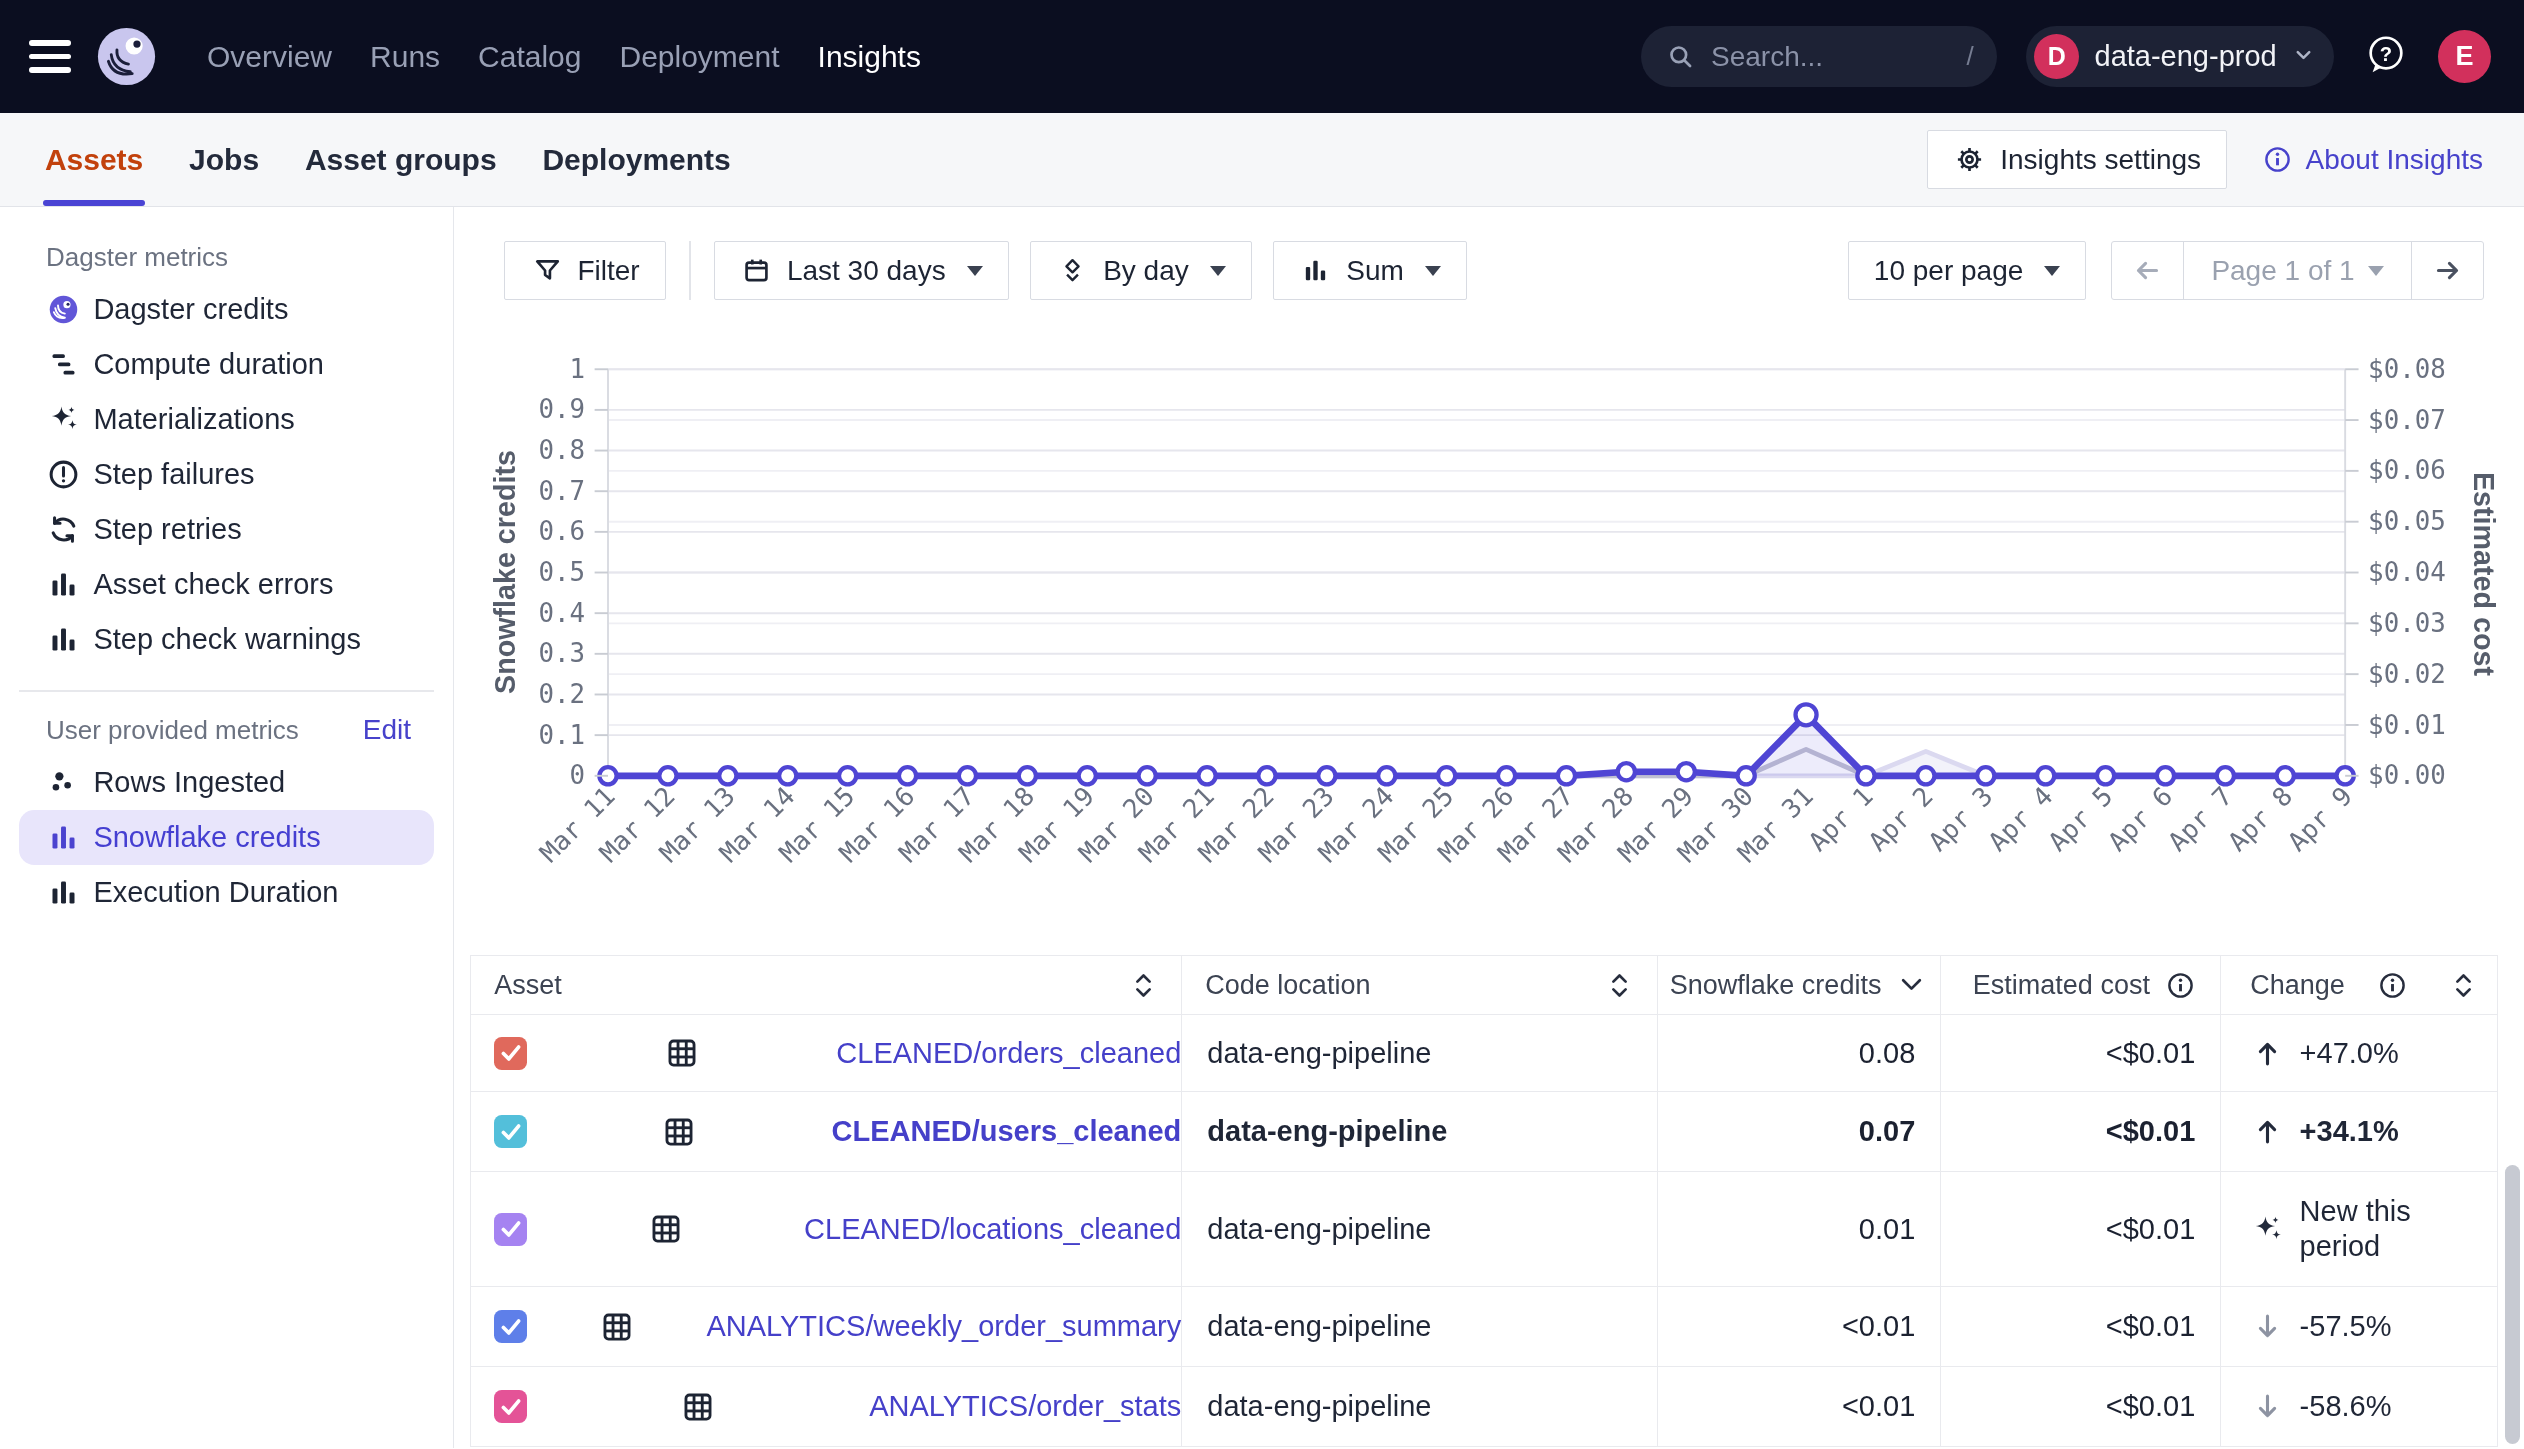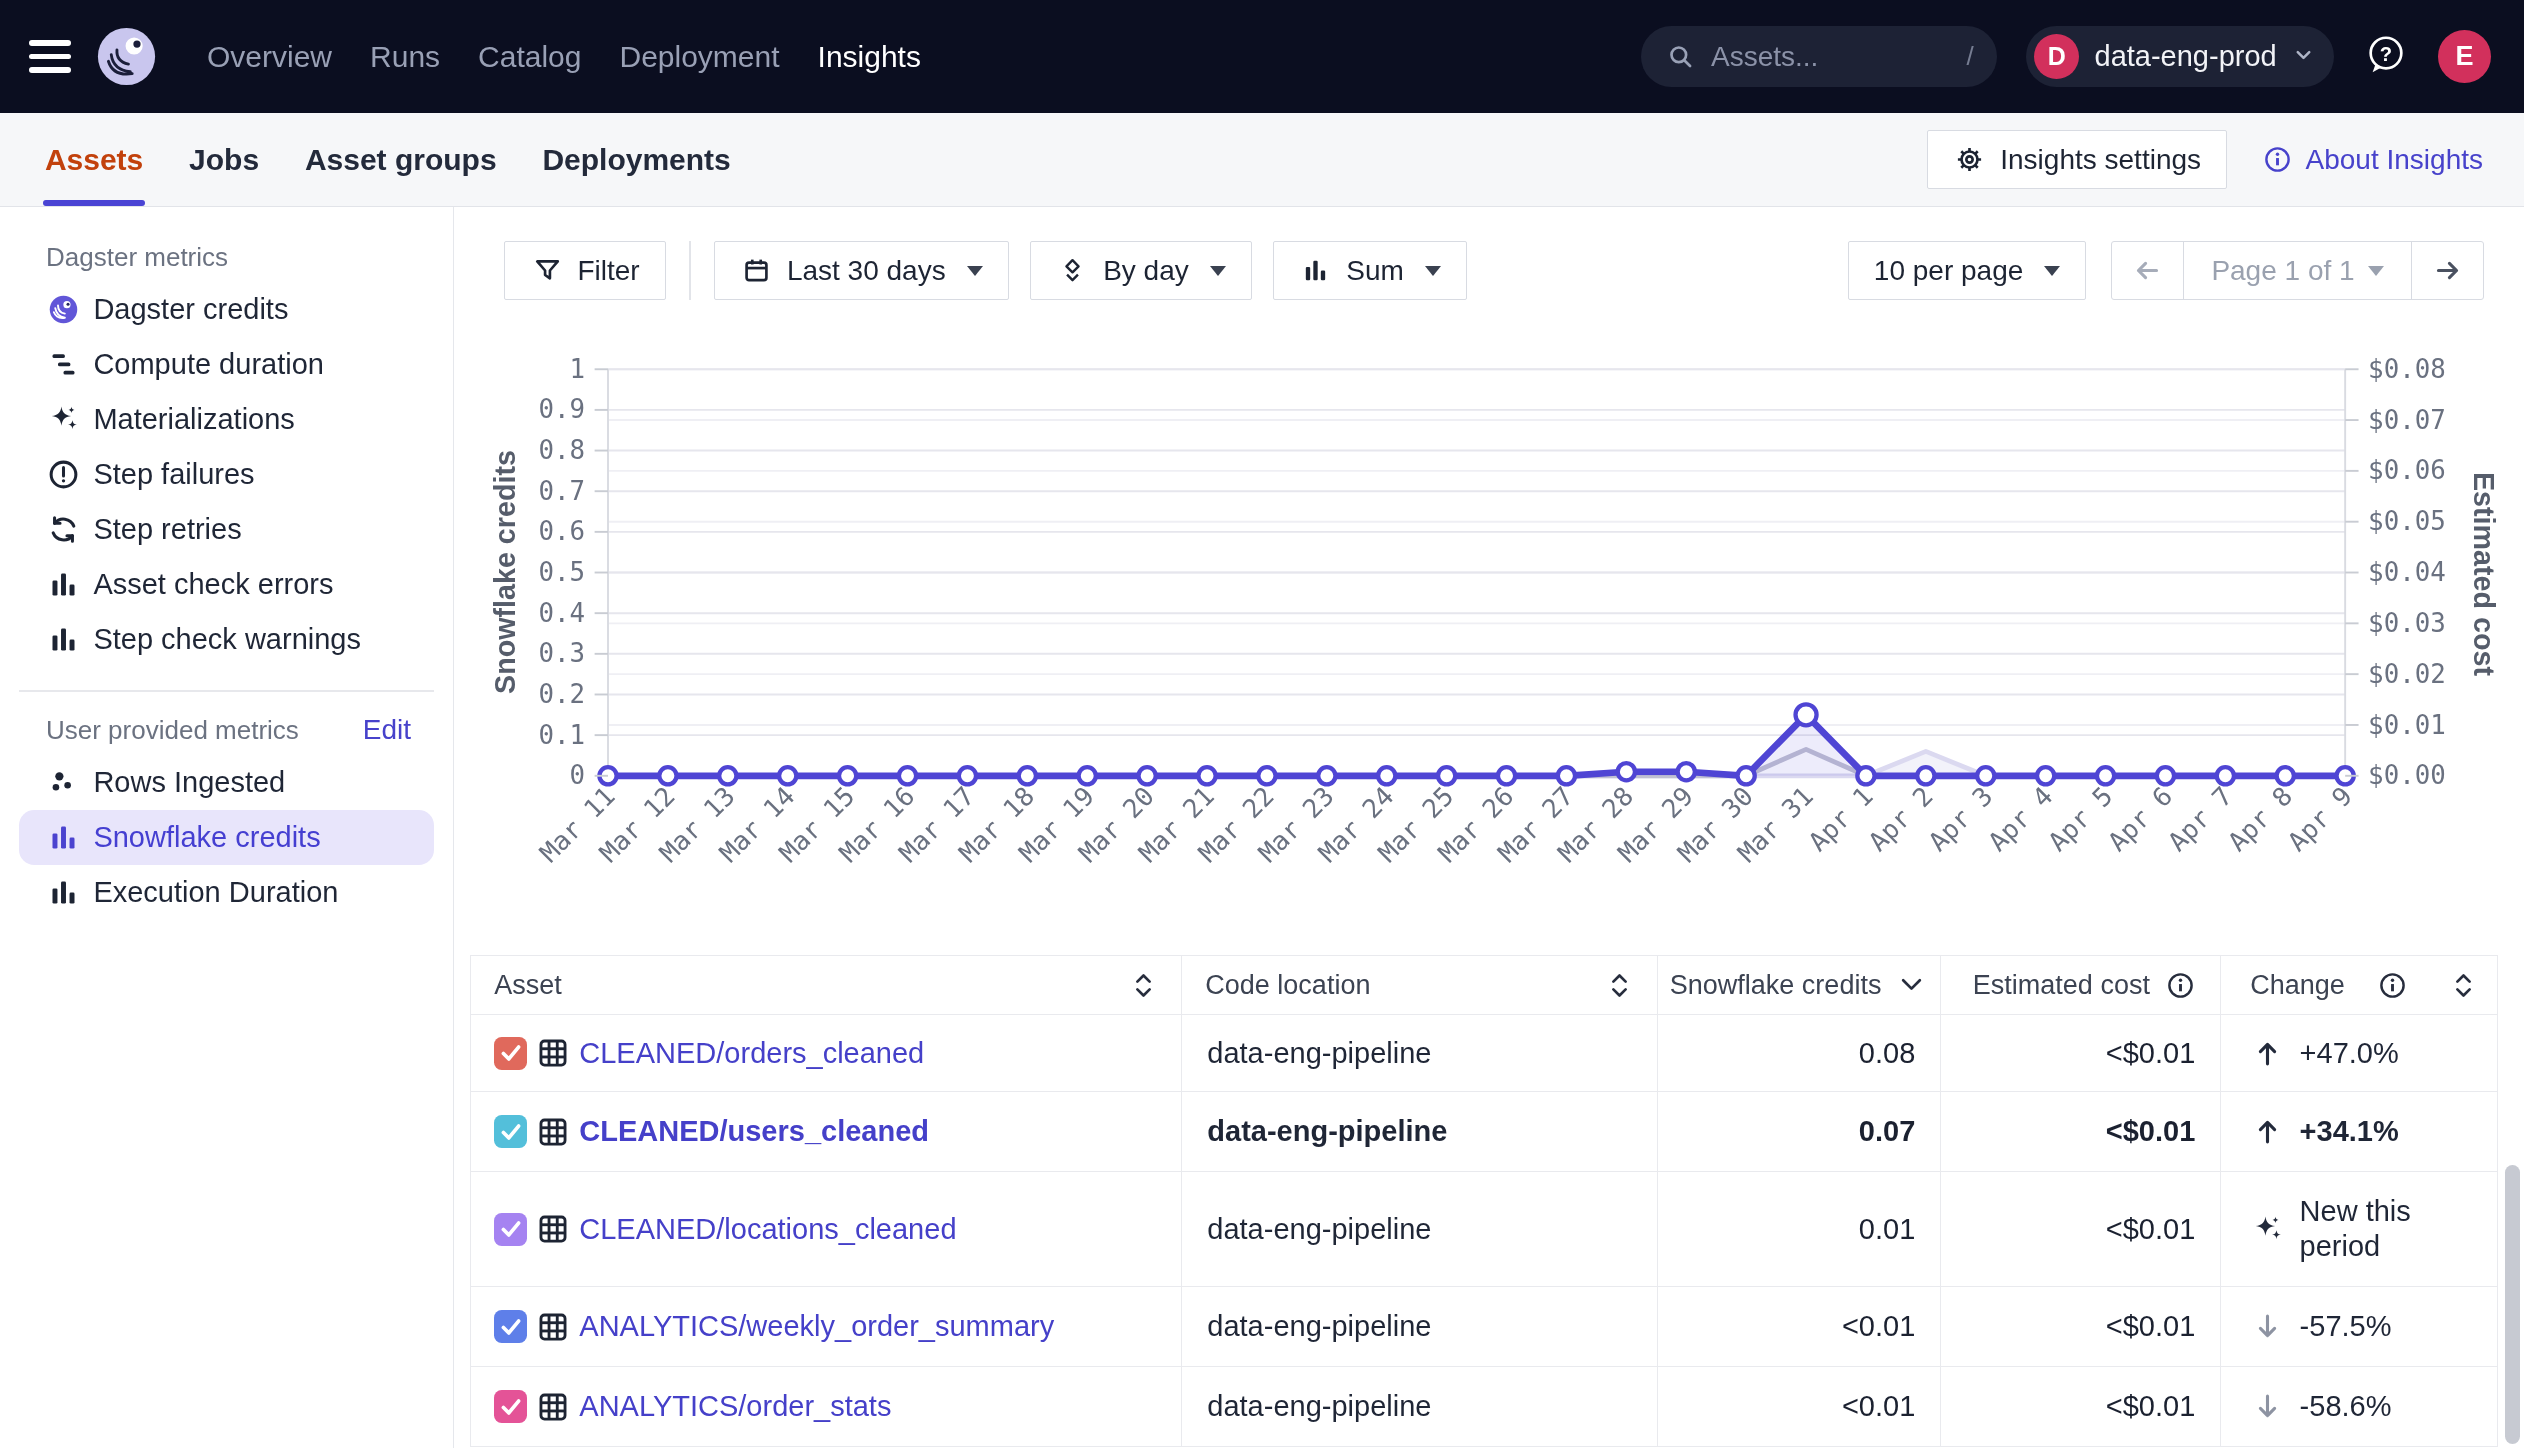--- a/index.html
+++ b/index.html
@@ -62,21 +62,21 @@
   .pager .mid .caret { border-top-color:#9aa1af; margin-left:1.9px; }
 
   
   .chart-wrap { margin-top:52px; height:574px; position:relative; }
 
   
   .assets-table { border-collapse:collapse; table-layout:fixed; width:2028px; margin:29px 0 0 16.3px; background:#fff; }
   .assets-table th, .assets-table td { border:1.9px solid #e9eaee; vertical-align:middle; }
   .assets-table th { height:59px; font-weight:500; }
   .th-inner { display:flex; align-items:center; font-size:27px; color:#3c4352; }
-  .cell-asset { display:flex; align-items:center; gap:9px; padding-left:23px; }
+  .cell-asset { display:flex; align-items:center; gap:9px; padding-left:23px;justify-content:space-between; }
   .swatch { width:33px; height:33px; border-radius:7.7px; display:flex; align-items:center; justify-content:center; flex:0 0 auto; cursor:pointer; }
   .asset-link { font-size:29px; color:#4540c9; cursor:pointer; }
   .cell-loc { padding-left:25px; font-size:29px; color:#1f2636; }
   .cell-num { padding-right:25px; text-align:right; font-size:29px; color:#1b2130; }
   .cell-change { display:flex; align-items:center; gap:15.3px; padding-left:29px; font-size:29px; color:#1f2636; }
   .cell-change .txt { max-width:143px; line-height:35px; }
 
   .scroll-thumb { position:absolute; right:4.8px; top:1165px; width:15.3px; height:279px; border-radius:7.7px; background:#c7cad2; }
 </style>
 </head>
@@ -106,21 +106,21 @@
         <span class="nav-link active">Insights</span>
       </nav>
     <div class="topnav-right">
       <div class="searchbox">
         <span class="icon-cell">
           <svg width="27" height="27" viewBox="0 0 24 24" fill="none" stroke="#99a1b6" stroke-width="2.4" stroke-linecap="round">
               <circle cx="10.5" cy="10.5" r="6.5"></circle>
               <line x1="15.3" y1="15.3" x2="20.5" y2="20.5"></line>
             </svg>
         </span>
-        <span class="ph">Assets...</span>
+        <span class="ph">Search...</span>
         <span class="slash">/</span>
       </div>
       <div class="ws-pill">
         <span class="ws-initial">D</span>
         <span class="ws-name">data-eng-prod</span>
         <span>
           <svg width="23" height="23" viewBox="0 0 24 24" fill="none" stroke="#aeb4c6" stroke-width="2.6" stroke-linecap="round" stroke-linejoin="round">
               <path d="M6 9.5 L12 15.5 L18 9.5"></path>
             </svg>
         </span>

